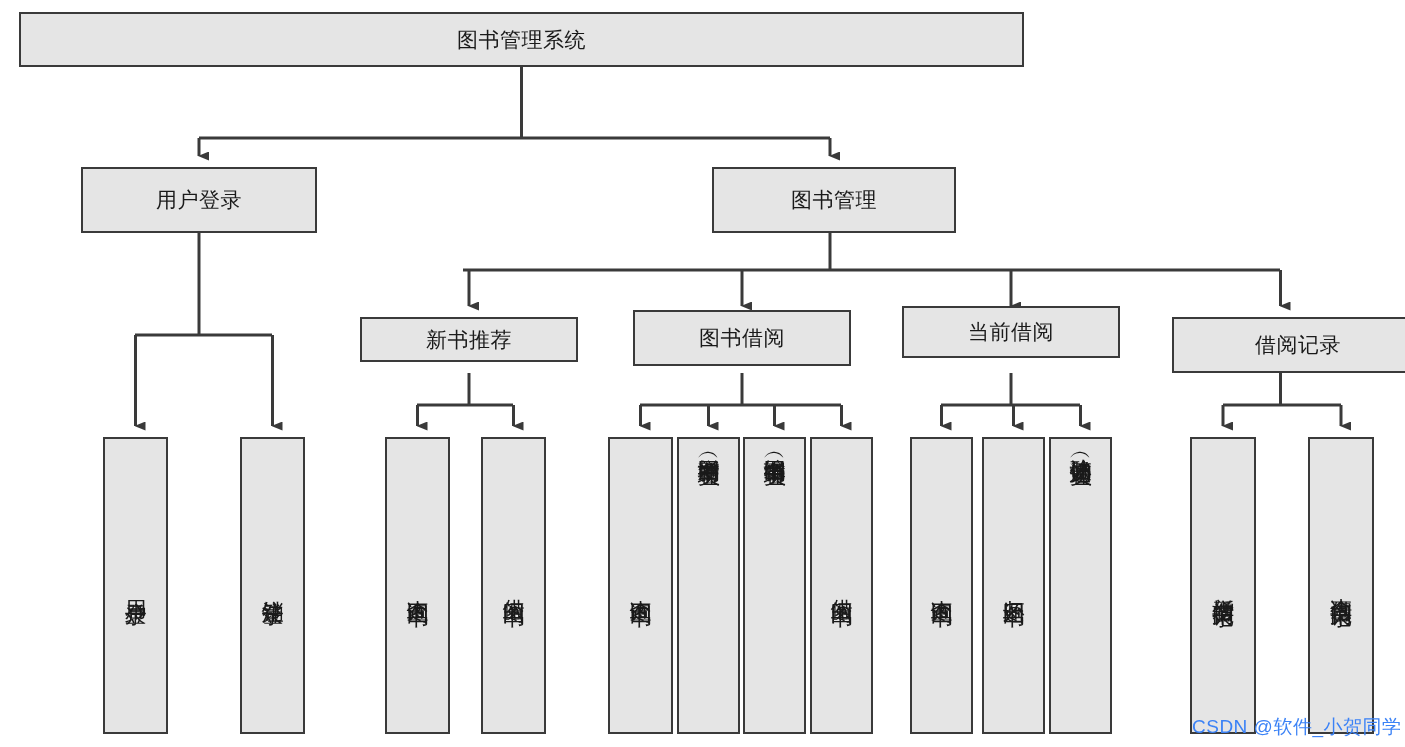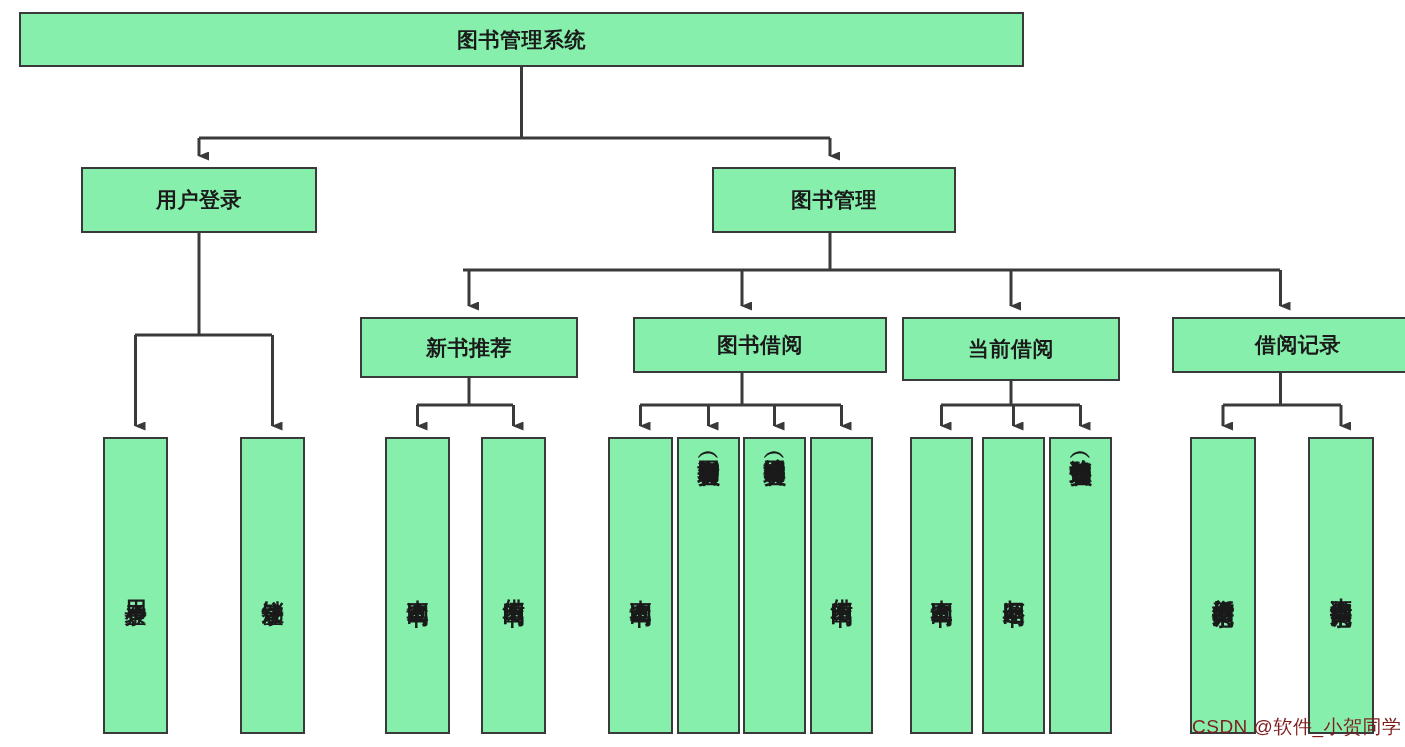--- a/index.html
+++ b/index.html
@@ -21,27 +21,26 @@
   #diagram-svg {
     position: absolute;
     left: 0;
     top: 0;
     width: 1405px;
     height: 747px;
   }
   .node-box {
     position: absolute;
     box-sizing: border-box;
-    background: #86efac;
+    background: #e5e5e5;
     border: 2px solid #3a3a3a;
     display: flex;
     align-items: center;
     justify-content: center;
     overflow: hidden;
-    font-weight: bold;
   }
   .node-label {
     color: #1a1a1a;
     text-align: center;
     line-height: 1.12;
     white-space: nowrap;
     letter-spacing: 0.5px;
   }
   .node-horizontal .node-label {
     font-size: 21px;
@@ -125,27 +124,27 @@
   <div id="node-layer">
       <div class="node-box node-horizontal" style="left: 19px; top: 12px; width: 1005px; height: 55px;">
         <span class="node-label">图书管理系统</span>
       </div>
       <div class="node-box node-horizontal" style="left: 81px; top: 167px; width: 236px; height: 66px;">
         <span class="node-label">用户登录</span>
       </div>
       <div class="node-box node-horizontal" style="left: 712px; top: 167px; width: 244px; height: 66px;">
         <span class="node-label">图书管理</span>
       </div>
-      <div class="node-box node-horizontal" style="left: 360px; top: 317px; width: 218px; height: 61px; justify-content: center;">
+      <div class="node-box node-horizontal" style="left: 360px; top: 317px; width: 218px; height: 45px; justify-content: center;">
         <span class="node-label">新书推荐</span>
       </div>
-      <div class="node-box node-horizontal" style="left: 633px; top: 317px; width: 254px; height: 56px;">
+      <div class="node-box node-horizontal" style="left: 633px; top: 310px; width: 218px; height: 56px;">
         <span class="node-label">图书借阅</span>
       </div>
-      <div class="node-box node-horizontal" style="left: 902px; top: 317px; width: 218px; height: 64px;">
+      <div class="node-box node-horizontal" style="left: 902px; top: 306px; width: 218px; height: 52px;">
         <span class="node-label">当前借阅</span>
       </div>
       <div class="node-box node-horizontal" style="left: 1172px; top: 317px; width: 252px; height: 56px;">
         <span class="node-label">借阅记录</span>
       </div>
       <div class="node-box node-vertical centered" style="left: 103px; top: 437px; width: 65px; height: 297px;">
         <span class="node-label">用户登录</span>
       </div>
       <div class="node-box node-vertical centered" style="left: 240px; top: 437px; width: 65px; height: 297px;">
         <span class="node-label">注销登录</span>
@@ -178,15 +177,15 @@
         <span class="node-label">确认归还（管理员）</span>
       </div>
       <div class="node-box node-vertical centered" style="left: 1190px; top: 437px; width: 66px; height: 297px;">
         <span class="node-label">新增借阅记录</span>
       </div>
       <div class="node-box node-vertical centered" style="left: 1308px; top: 437px; width: 66px; height: 297px;">
         <span class="node-label">查询借阅记录</span>
       </div>
     </div>
 
-  <div class="watermark" style="left: 1192px; top: 714px; color: #7f1d1d;">CSDN @软件_小贺同学</div>
+  <div class="watermark" style="left: 1192px; top: 714px; color: #3b82f6;">CSDN @软件_小贺同学</div>
 
 </div>
 
 </body></html>

